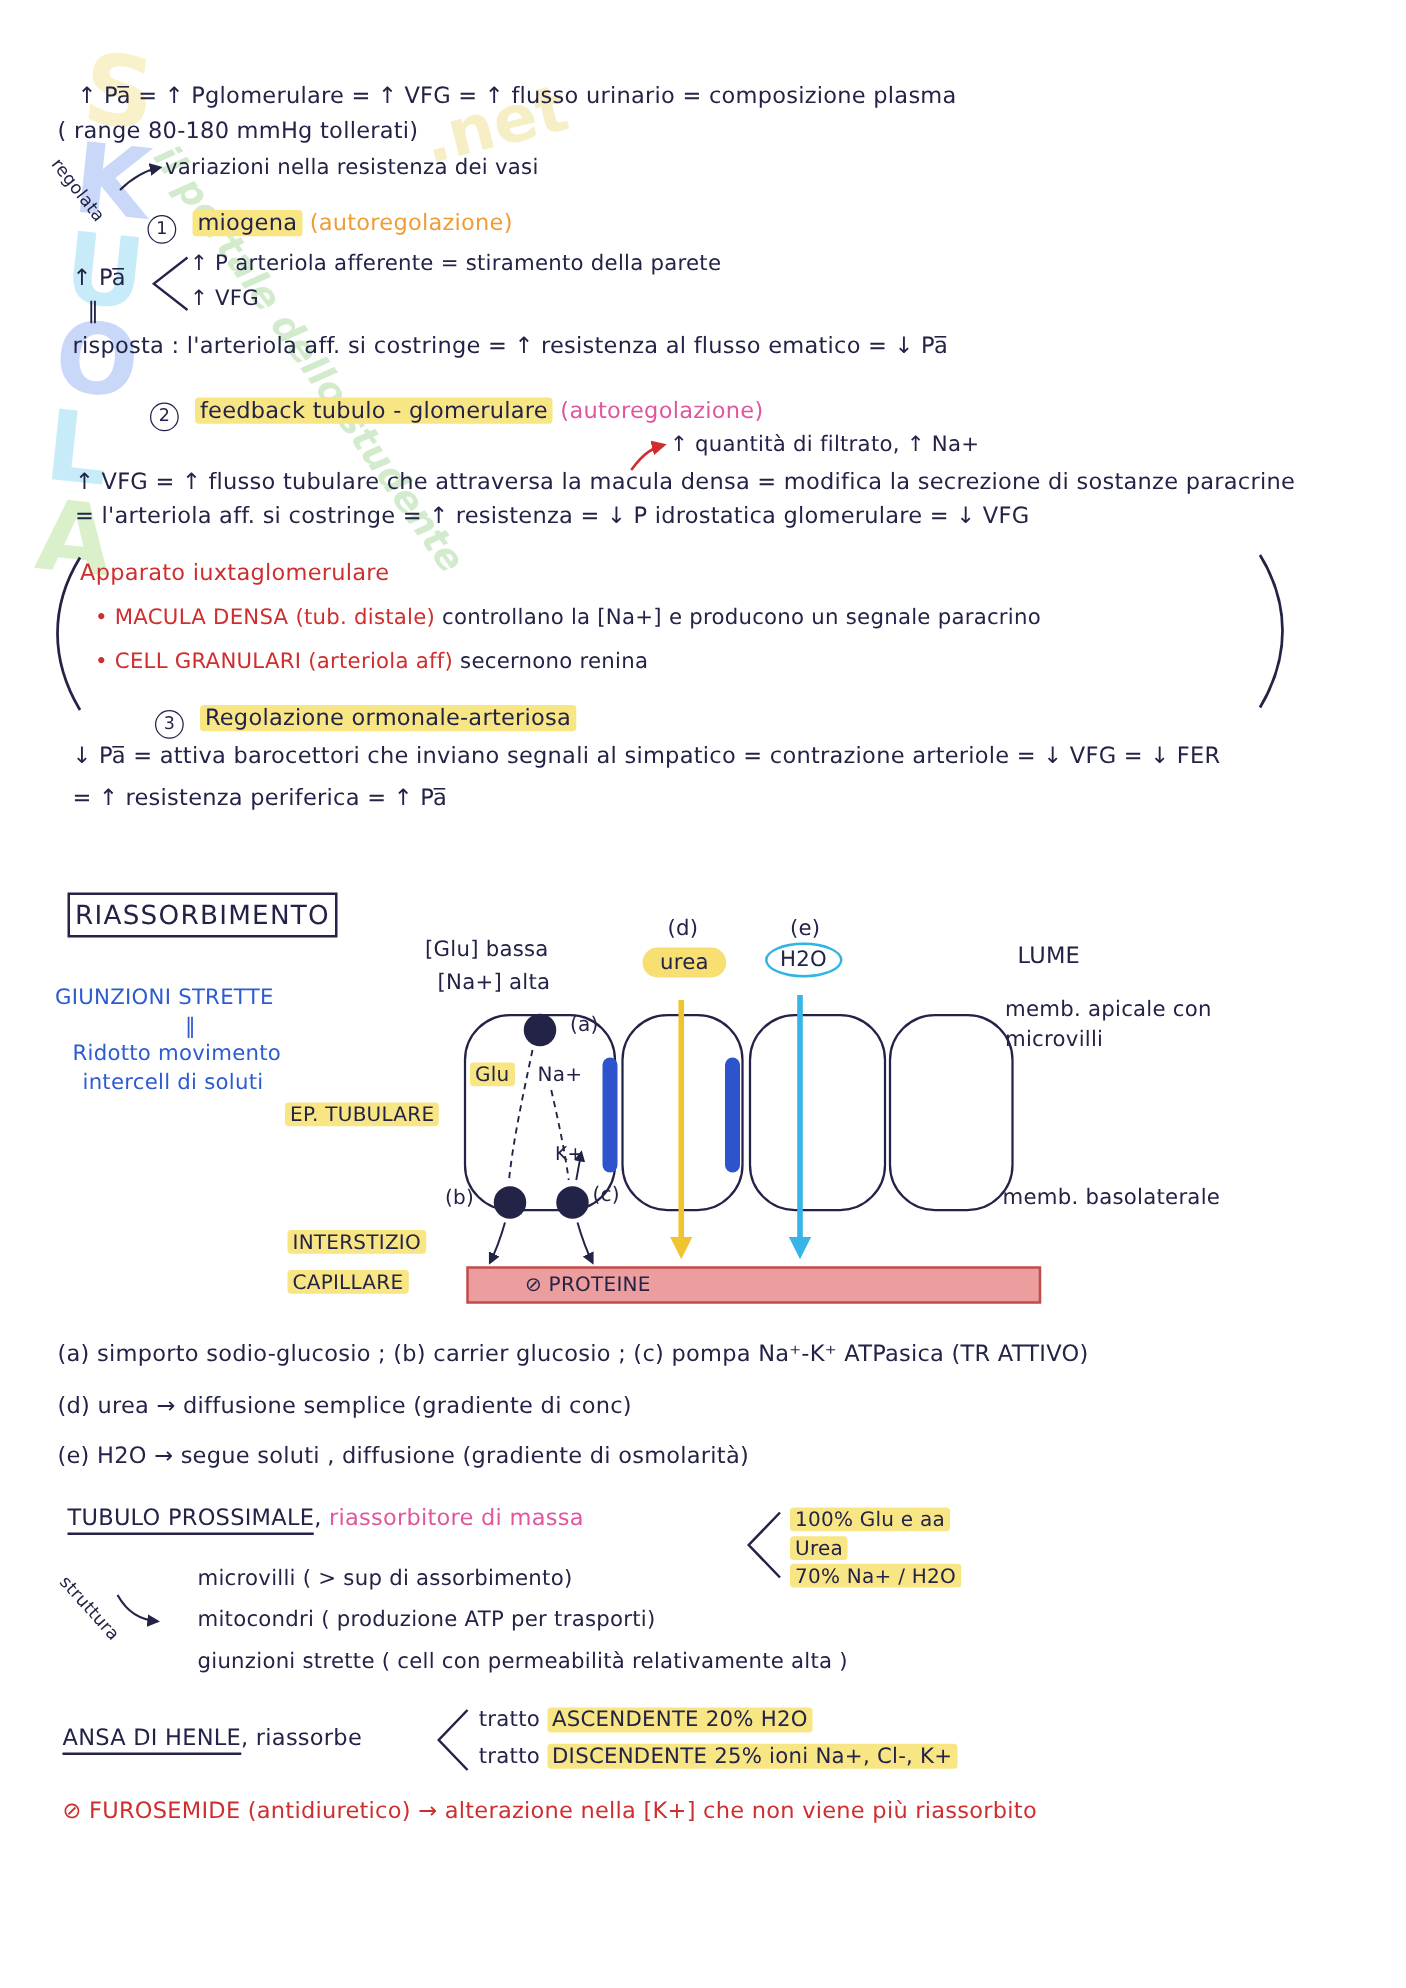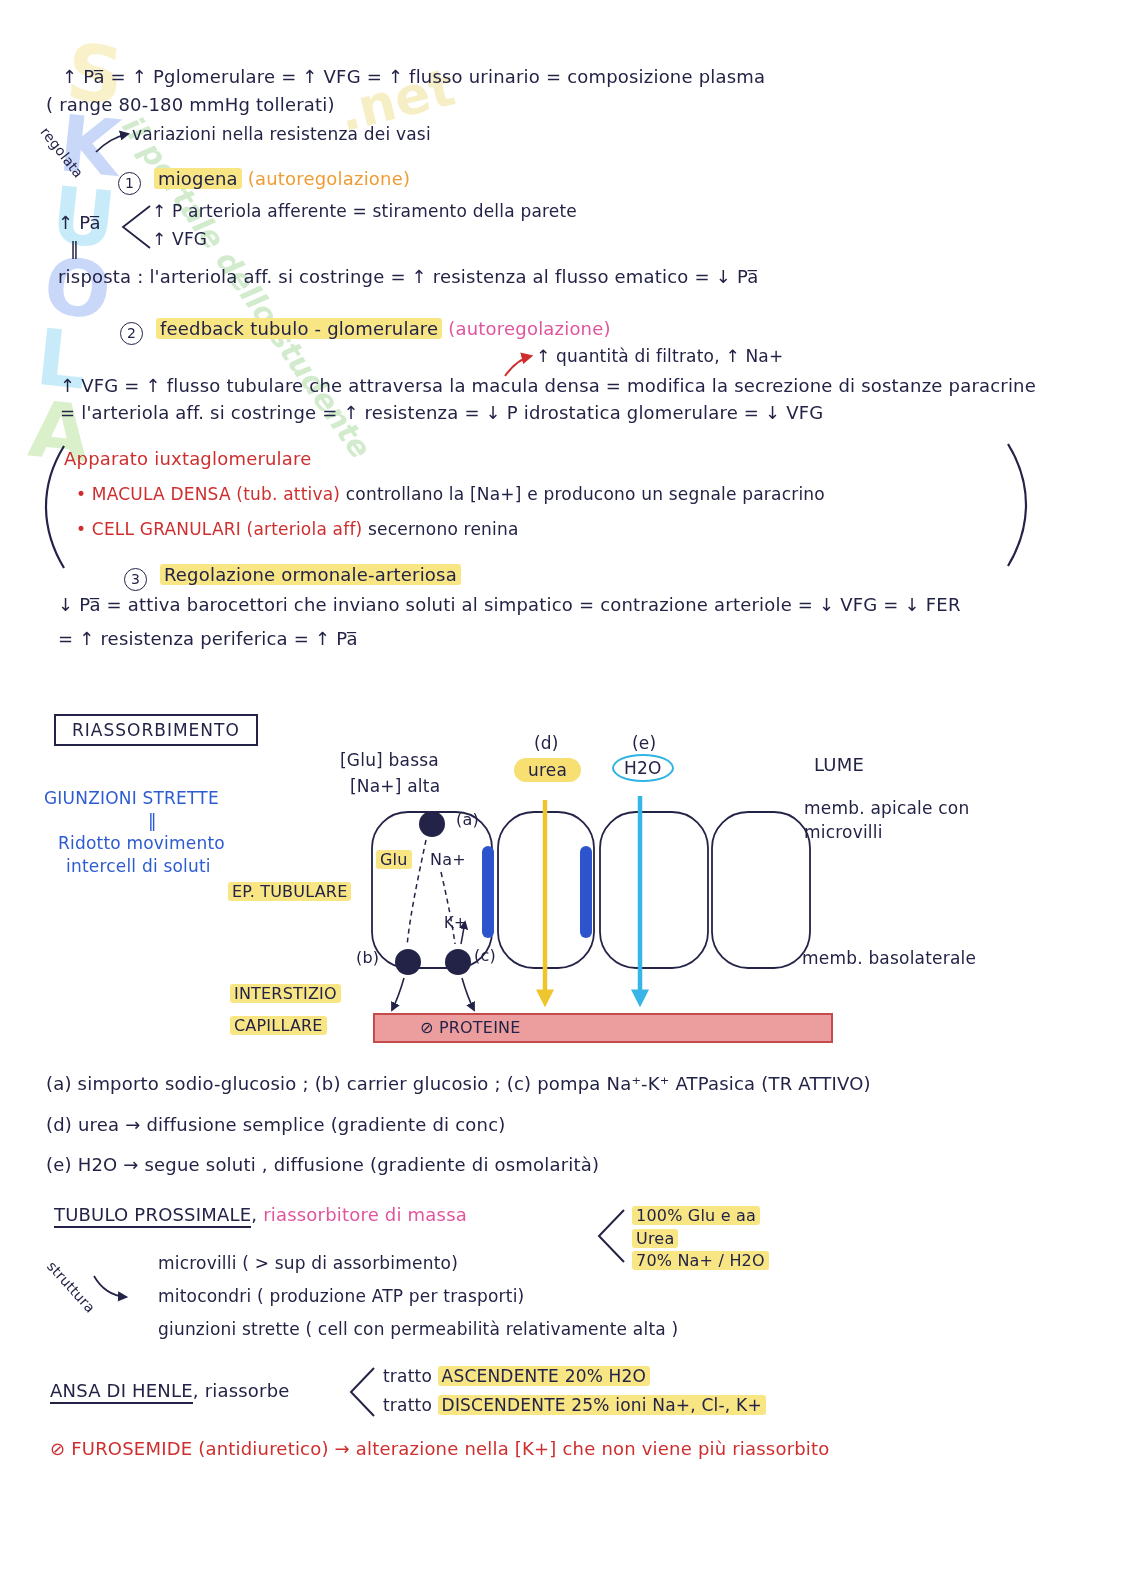--- a/index.html
+++ b/index.html
@@ -11,21 +11,21 @@
         font-family:"DejaVu Sans",sans-serif;color:var(--ink);}
   .ln{position:absolute;white-space:nowrap;font-size:18px;letter-spacing:.2px;z-index:2;}
   .wrap{white-space:normal;line-height:27px;}
   .hl{background:var(--hl);padding:0 4px;border-radius:3px;text-align:right;}
   .red{color:var(--red);} .pink{color:var(--pink);} .orange{color:var(--orange);}
   .blue{color:var(--blue);}
   .fs17{font-size:17px;} .fs16{font-size:16px;} .fs15{font-size:15px;} .fs14{font-size:14px;}
   .rot{transform-origin:left top;}
   .circnum{display:inline-flex;width:21px;height:21px;border:1.7px solid var(--ink);border-radius:50%;
            align-items:center;justify-content:center;font-size:14px;margin-right:7px;vertical-align:-3px;}
-  .boxed{border:2px solid var(--ink);padding:4px 16px;letter-spacing:1px;font-size:17px;}
+  .boxed{border:2px solid var(--ink);padding:4px 4px;letter-spacing:1px;font-size:21px;}
   .ul{border-bottom:2px solid var(--ink);padding-bottom:1px;}
   .pill-urea{background:#f7df72;border-radius:14px;padding:2px 14px;}
   .pill-h2o{border:2px solid var(--cyan);border-radius:50%;padding:2px 10px;}
   svg.overlay{position:absolute;left:0;top:0;z-index:1;}
   .watermark{position:absolute;left:48px;top:40px;width:420px;height:540px;z-index:0;opacity:.27;font-weight:bold;}
   .wm-col{display:flex;flex-direction:column;font-size:78px;line-height:.92;transform:rotate(6deg);width:90px;}
   .wm-col span:nth-child(1){color:#e7cf3a;} .wm-col span:nth-child(2){color:#3a6fe7;}
   .wm-col span:nth-child(3){color:#35b9e9;} .wm-col span:nth-child(4){color:#3a6fe7;}
   .wm-col span:nth-child(5){color:#35b9e9;} .wm-col span:nth-child(6){color:#7ac943;}
   .wm-tag{position:absolute;left:96px;top:70px;font-size:30px;font-style:italic;color:#58b947;
@@ -119,31 +119,31 @@
   <div class="ln" style="left:120px;top:318px">
     <span class="circnum">2</span>
     <span class="hl">feedback tubulo - glomerulare</span>
     <span class="pink">(autoregolazione)</span>
   </div>
   <div class="ln fs17" style="left:536px;top:346px">↑ quantità di filtrato, ↑ Na+</div>
   <div class="ln wrap" style="left:60px;top:372px;width:990px">↑ VFG = ↑ flusso tubulare che attraversa la macula densa = modifica la secrezione di sostanze paracrine = l'arteriola aff. si costringe = ↑ resistenza = ↓ P idrostatica glomerulare = ↓ VFG</div>
 
   <div class="ln red" style="left:64px;top:448px">Apparato iuxtaglomerulare</div>
   <div class="ln fs17" style="left:76px;top:484px">
-    <span class="red">• MACULA DENSA (tub. attiva) </span><span>controllano la [Na+] e producono un segnale paracrino</span>
+    <span class="red">• MACULA DENSA (tub. distale) </span><span>controllano la [Na+] e producono un segnale paracrino</span>
   </div>
   <div class="ln fs17" style="left:76px;top:519px">
     <span class="red">• CELL GRANULARI (arteriola aff) </span><span>secernono renina</span>
   </div>
 
   <div class="ln" style="left:124px;top:564px">
     <span class="circnum">3</span>
     <span class="hl">Regolazione ormonale-arteriosa</span>
   </div>
-  <div class="ln" style="left:58px;top:594px">↓ Pa̅ = attiva barocettori che inviano soluti al simpatico = contrazione arteriole = ↓ VFG = ↓ FER</div>
+  <div class="ln" style="left:58px;top:594px">↓ Pa̅ = attiva barocettori che inviano segnali al simpatico = contrazione arteriole = ↓ VFG = ↓ FER</div>
   <div class="ln" style="left:58px;top:628px">= ↑ resistenza periferica = ↑ Pa̅</div>
 
   <div class="ln boxed" style="left:54px;top:714px">RIASSORBIMENTO</div>
 
   <div class="ln blue fs17" style="left:44px;top:788px">GIUNZIONI STRETTE</div>
   <div class="ln blue fs17" style="left:148px;top:811px">‖</div>
   <div class="ln blue fs17" style="left:58px;top:833px">Ridotto movimento</div>
   <div class="ln blue fs17" style="left:66px;top:856px">intercell di soluti</div>
 
   <div class="ln fs17" style="left:340px;top:750px">[Glu] bassa</div>

